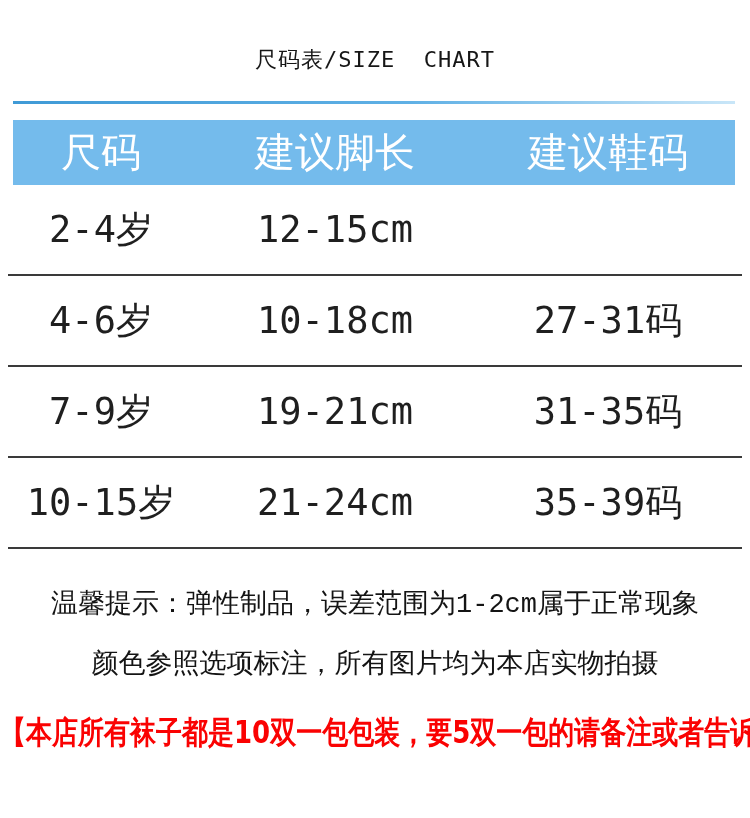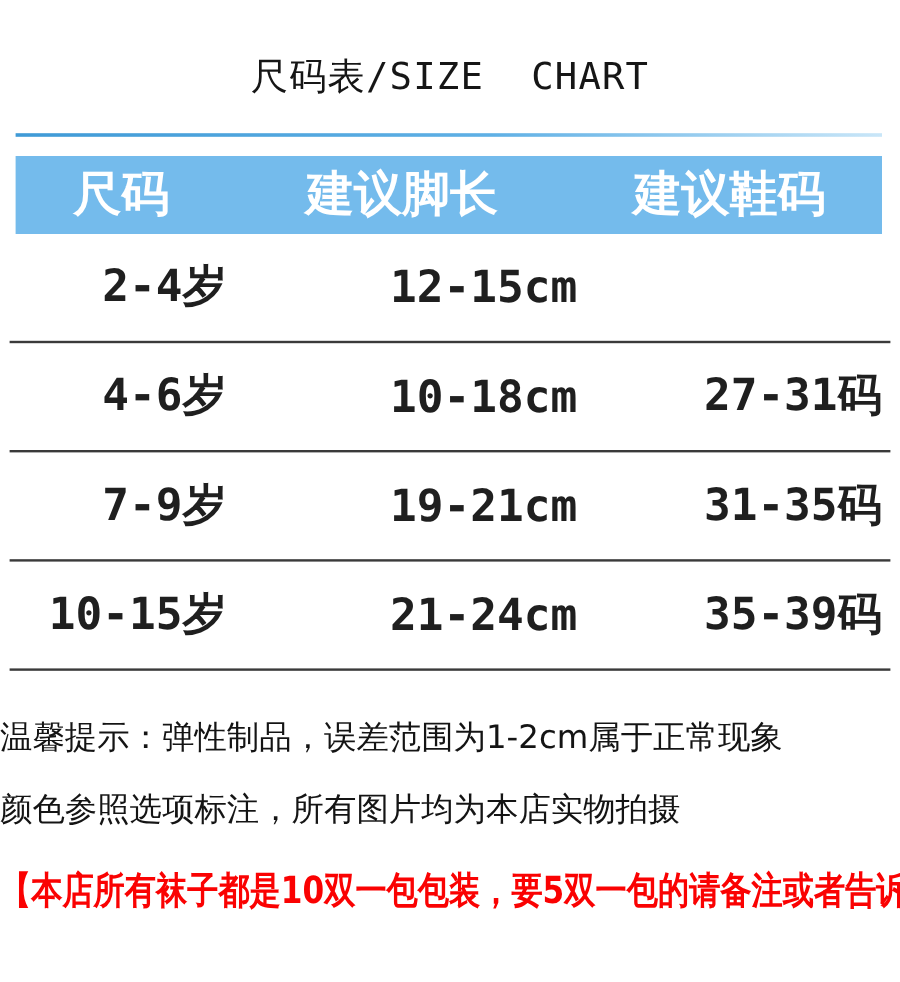--- a/index.html
+++ b/index.html
@@ -9,68 +9,67 @@
     margin:0 auto;
     background:#ffffff;
     overflow:hidden;
     font-family:"DejaVu Sans","Liberation Sans",sans-serif;
     color:#1c1c1c;
   }
   .title{
     padding-top:48px;
     text-align:center;
     font-family:"DejaVu Sans Mono","DejaVu Sans",sans-serif;
-    font-size:31px;
+    font-size:22px;
     line-height:1.05;
     letter-spacing:1px;
     white-space:pre;
     color:#161616;
   }
   .accent-line{
     height:3px;
     margin:30px 15px 0 13px;
     background:linear-gradient(to right,#3f9ad6 0%,#5fb0e5 55%,#c9e6f8 100%);
   }
   .size-table{margin-top:16px;}
   .grid{
     display:grid;
     grid-template-columns:176px 292px 1fr;
     align-items:center;
-    font-weight:bold;
   }
   .thead{
     margin:0 15px 0 13px;
     height:65px;
     background:#74bbec;
   }
   .thead .cell{
     color:#ffffff;
     font-size:40px;
     text-align:center;
     line-height:65px;
     white-space:nowrap;
   }
   .tbody{margin:0;}
   .trow{
     margin:0 15px 0 13px;
     height:89px;
   }
   .trow .cell{
     font-size:37px;
-    text-align:right;
+    text-align:center;
     white-space:nowrap;
     font-family:"DejaVu Sans Mono","DejaVu Sans",sans-serif;
     color:#1f1f1f;
   }
   .divider{
     height:2px;
     margin:0 8px;
     background:#3a3a3a;
   }
-  .notes{margin-top:38px;}
+  .notes{margin-top:38px;text-align:center;font-family:Liberation Mono, monospace;}
   .note-line{
     font-size:27px;
     line-height:36px;
     white-space:nowrap;
     color:#141414;
   }
   .note-line + .note-line{margin-top:24px;}
   .notice{
     margin-top:32px;
     text-align:center;

